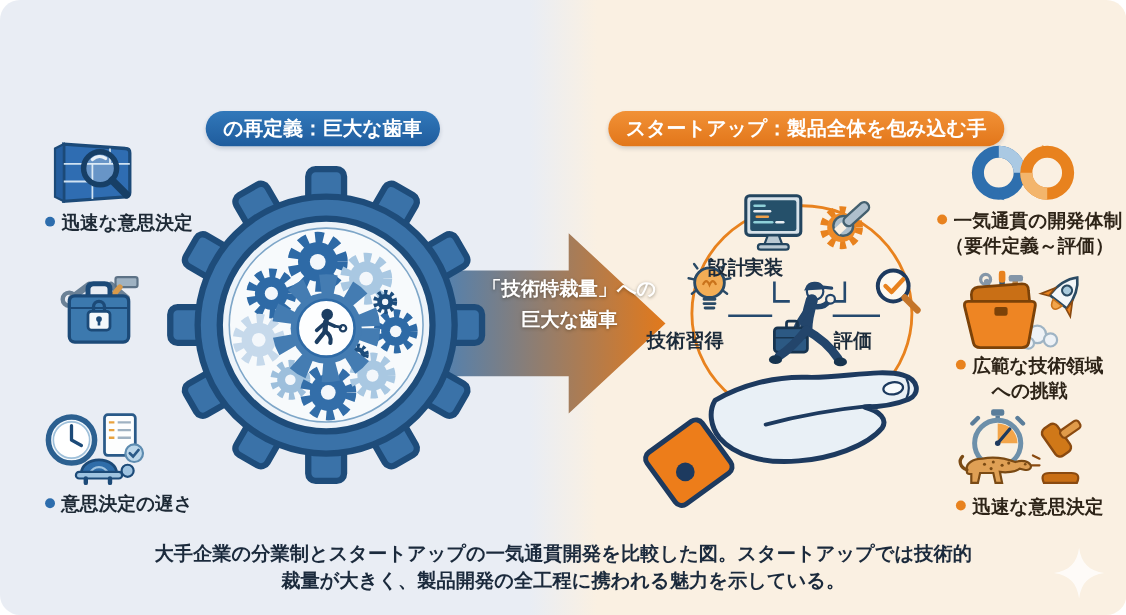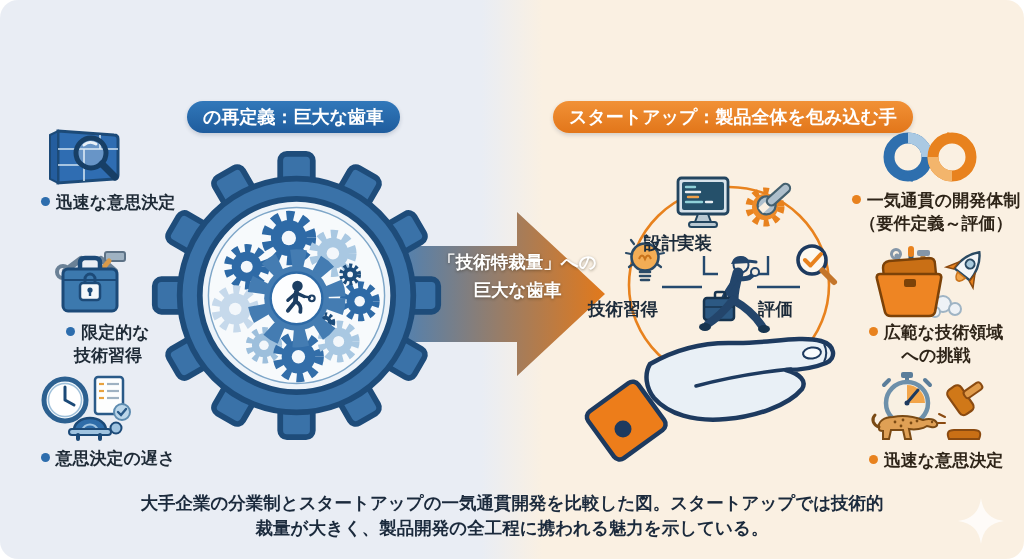--- a/index.html
+++ b/index.html
@@ -56,24 +56,20 @@
     <rect x="58" y="3" width="20" height="9" rx="2" fill="#9fb2c2" stroke="#5d7286" stroke-width="2"></rect>
     <path d="M62,12 L52,24" stroke="#d99a4a" stroke-width="5" stroke-linecap="round"></path>
     <path d="M33,22 v-8 q0,-5 5,-5 h10 q5,0 5,5 v8" fill="none" stroke="#1c4a78" stroke-width="4.5"></path>
     <rect x="16" y="20" width="54" height="42" rx="5" fill="#3c79ae" stroke="#1c4a78" stroke-width="3"></rect>
     <path d="M16,31 H70" stroke="#1c4a78" stroke-width="2"></path>
     <path d="M38,34 v-4 a5,5 0 0 1 10,0 v4" fill="none" stroke="#1c4a78" stroke-width="3"></path>
     <rect x="33" y="34" width="20" height="17" rx="3" fill="#f4f8fb" stroke="#1c4a78" stroke-width="2.5"></rect>
     <circle cx="43" cy="41" r="2.6" fill="#1c4a78"></circle>
       <path d="M43,42 v5" stroke="#1c4a78" stroke-width="2.4"></path>
   </svg>
-  <div class="abs item-label left" style="left:15px;top:321px">
-    <div><span class="bullet blue"></span><span>限定的な</span></div>
-    <div>技術習得</div>
-  </div>
 
   <svg class="abs" style="left:38px;top:374px" width="100" height="70" viewBox="0 0 100 70">
     <circle cx="27" cy="26" r="21" fill="#f2f7fb" stroke="#2c6090" stroke-width="5"></circle>
     <circle cx="27" cy="26" r="16.5" fill="#ffffff" stroke="#9fc0da" stroke-width="1.5"></circle>
     <path d="M27,26 V13 M27,26 L36,31" stroke="#1c4a78" stroke-width="3" stroke-linecap="round"></path>
     <rect x="57" y="3" width="28" height="37" rx="3" fill="#fdfefe" stroke="#2a5a88" stroke-width="2.5"></rect>
     <g stroke-width="2.2">
         <path d="M61,10 h5" stroke="#e8a23e"></path>
         <path d="M69,10 h12" stroke="#9fb2c2"></path>
       <path d="M61,17 h5" stroke="#e8a23e"></path>

